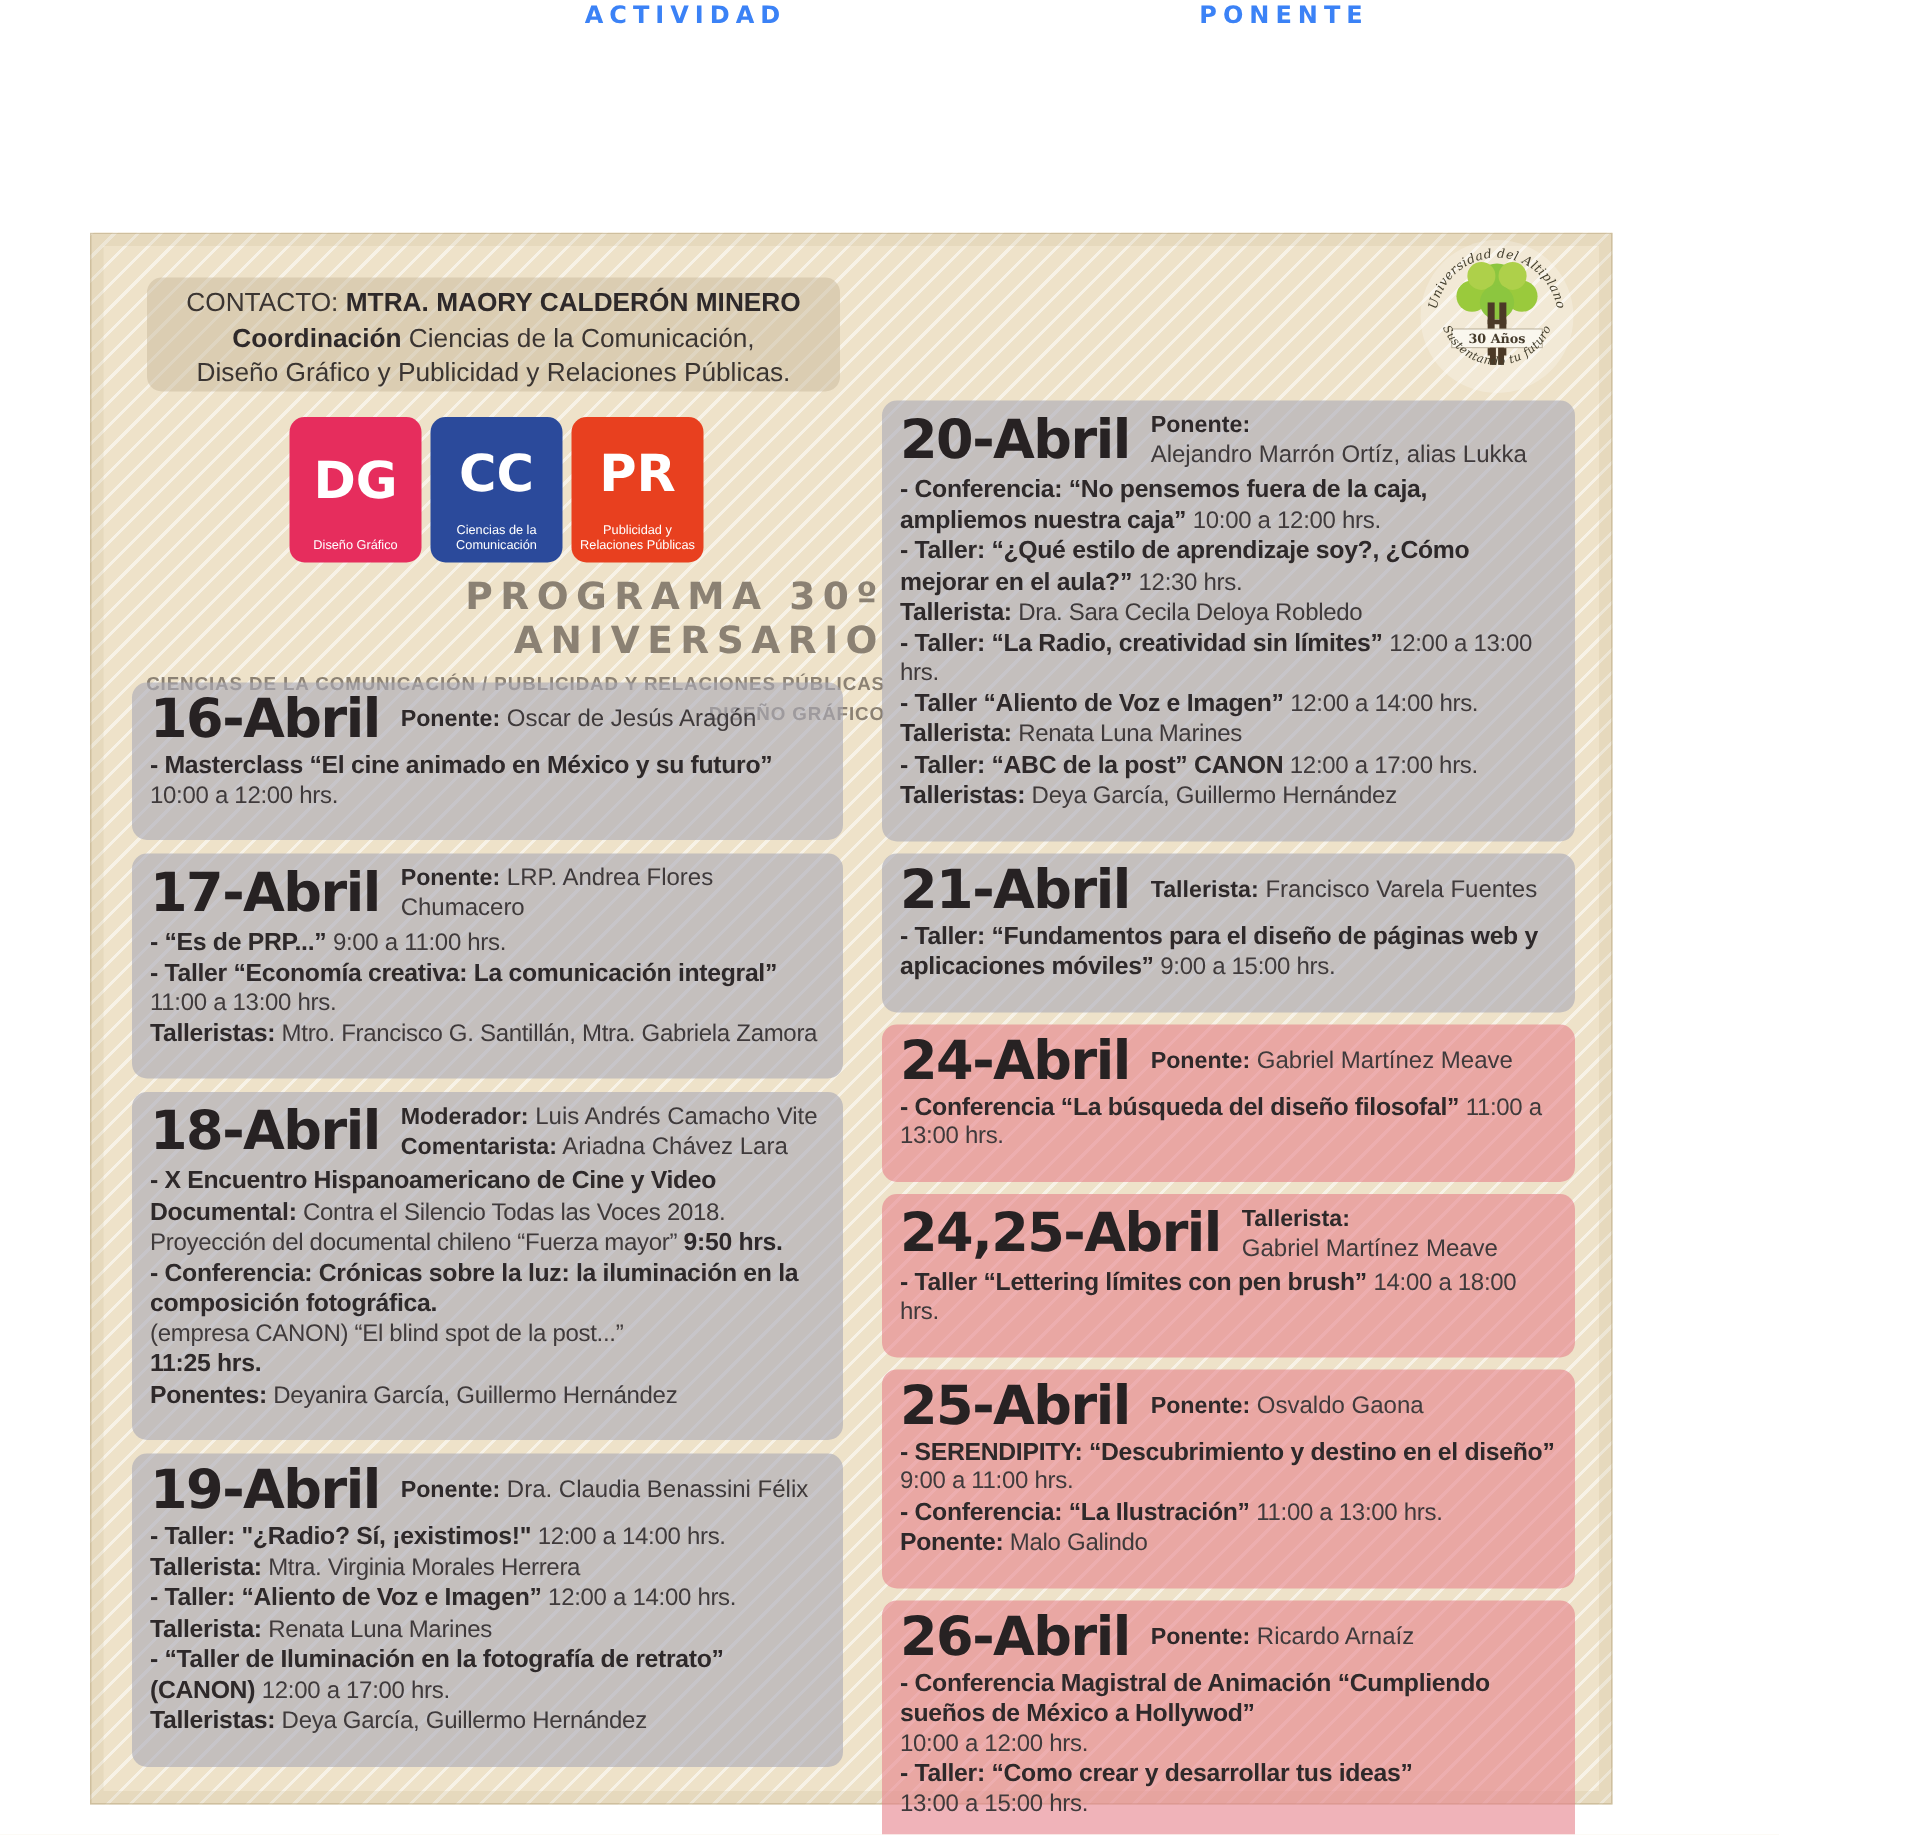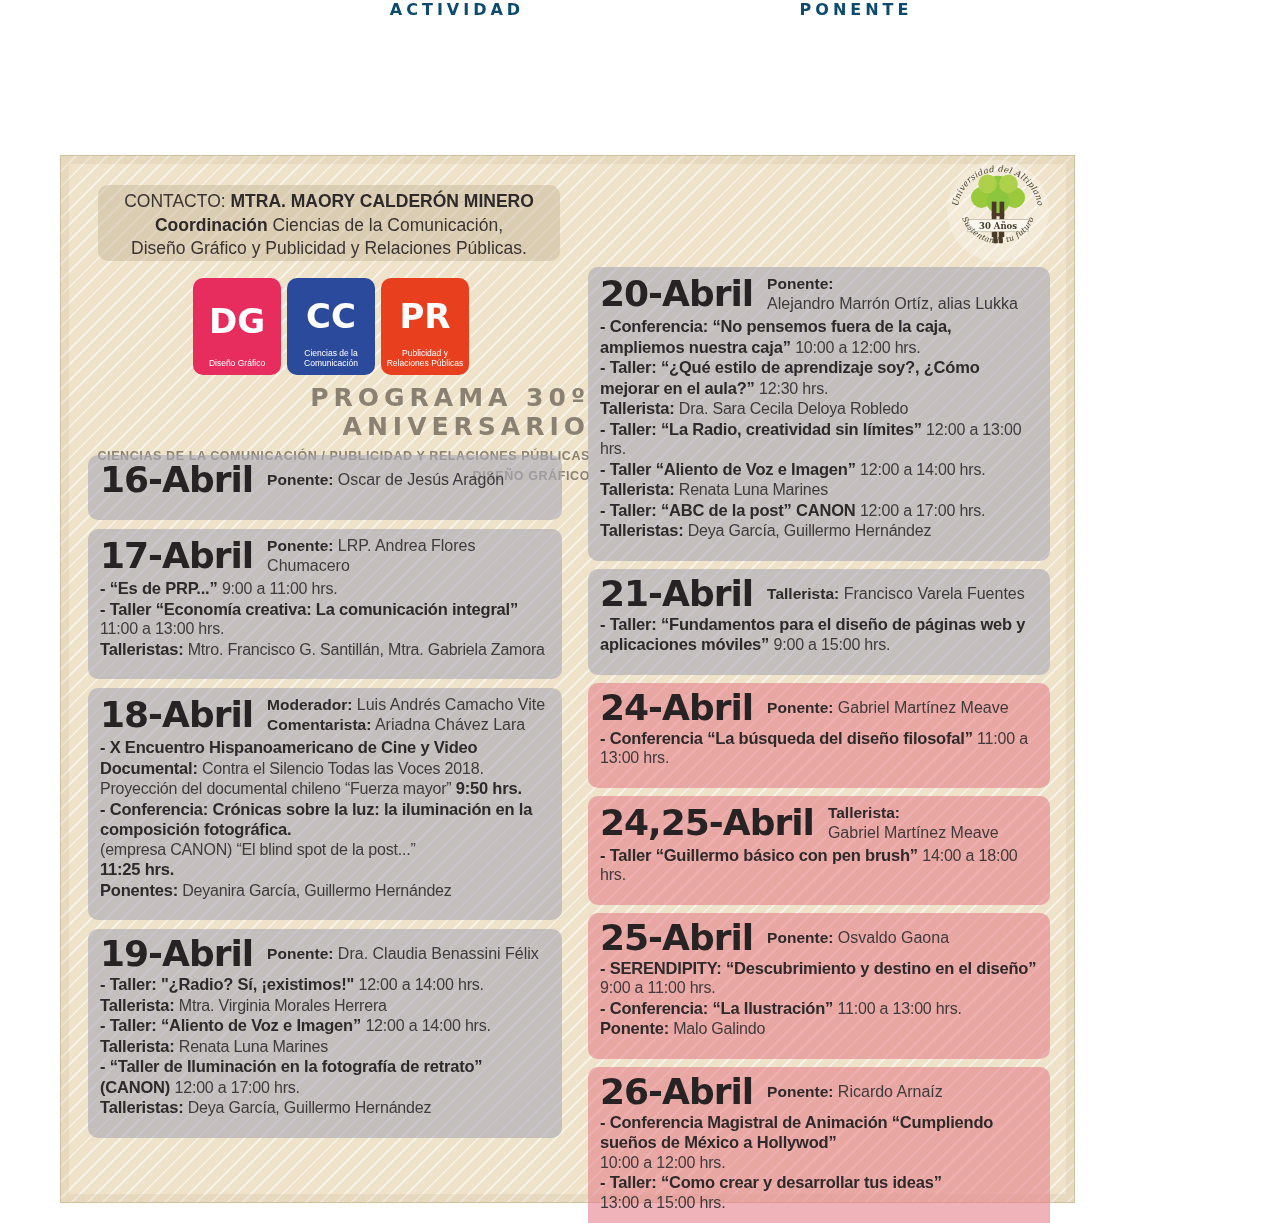--- a/index.html
+++ b/index.html
@@ -1,20 +1,20 @@
 <!DOCTYPE html>
 <html><head>
 <meta charset="utf-8">
 <style>
   html,body{margin:0;padding:0;background:#ffffff;}
   .page{position:relative;width:1280px;height:1223px;background:#ffffff;overflow:hidden;
         font-family:"Liberation Sans",sans-serif;}
   .col-label{position:absolute;top:0;transform:translateX(-50%);
         font-family:"DejaVu Sans",sans-serif;font-weight:bold;font-size:16px;
-        letter-spacing:4px;color:#0c4a6e;}
+        letter-spacing:4px;color:#3b82f6;}
   .poster{position:absolute;left:60px;top:155px;width:1015px;height:1048px;
         background-color:#eee2c9;
         background-image:repeating-linear-gradient(135deg,
           rgba(255,255,255,0.55) 0px, rgba(255,255,255,0.55) 2px,
           rgba(255,255,255,0) 2px, rgba(255,255,255,0) 11px);
         box-shadow:inset 0 0 0 1px rgba(180,160,120,0.45), inset 0 0 0 9px rgba(196,176,140,0.18);}
   .softbox{position:absolute;background:rgba(200,183,155,0.5);border-radius:10px;
         text-align:center;color:#3b3532;box-sizing:border-box;}
   .contact-box{left:38px;top:30px;width:462px;height:76px;font-size:17.5px;line-height:1.35;padding-top:5px;}
   .info-box{left:530px;top:28px;width:358px;height:72px;font-size:15px;line-height:1.42;padding-top:5px;}
@@ -114,20 +114,23 @@
     </div>
 
     <div class="column column-left">
         <div class="card gray">
           <div class="card-head">
             <div class="card-date">16-Abril</div>
             <div class="card-headinfo">
               <div class="head-line"><span class="b">Ponente:</span><span> Oscar de Jesús Aragón</span></div>
             </div>
           </div>
+          <div class="card-body">
+            <div class="body-line"><span class="b">- Masterclass “El cine animado en México y su futuro” </span><span>10:00 a 12:00 hrs.</span></div>
+          </div>
         </div>
         <div class="card gray">
           <div class="card-head">
             <div class="card-date">17-Abril</div>
             <div class="card-headinfo">
               <div class="head-line"><span class="b">Ponente:</span><span> LRP. Andrea Flores Chumacero</span></div>
             </div>
           </div>
           <div class="card-body">
             <div class="body-line"><span class="b">- “Es de PRP...” </span><span>9:00 a 11:00 hrs.</span></div>
@@ -212,21 +215,21 @@
         </div>
         <div class="card pink">
           <div class="card-head">
             <div class="card-date">24,25-Abril</div>
             <div class="card-headinfo">
               <div class="head-line"><span class="b">Tallerista:</span></div>
               <div class="head-line"><span>Gabriel Martínez Meave</span></div>
             </div>
           </div>
           <div class="card-body">
-            <div class="body-line"><span class="b">- Taller “Guillermo básico con pen brush” </span><span>14:00 a 18:00 hrs.</span></div>
+            <div class="body-line"><span class="b">- Taller “Lettering límites con pen brush” </span><span>14:00 a 18:00 hrs.</span></div>
           </div>
         </div>
         <div class="card pink">
           <div class="card-head">
             <div class="card-date">25-Abril</div>
             <div class="card-headinfo">
               <div class="head-line"><span class="b">Ponente:</span><span> Osvaldo Gaona</span></div>
             </div>
           </div>
           <div class="card-body">

